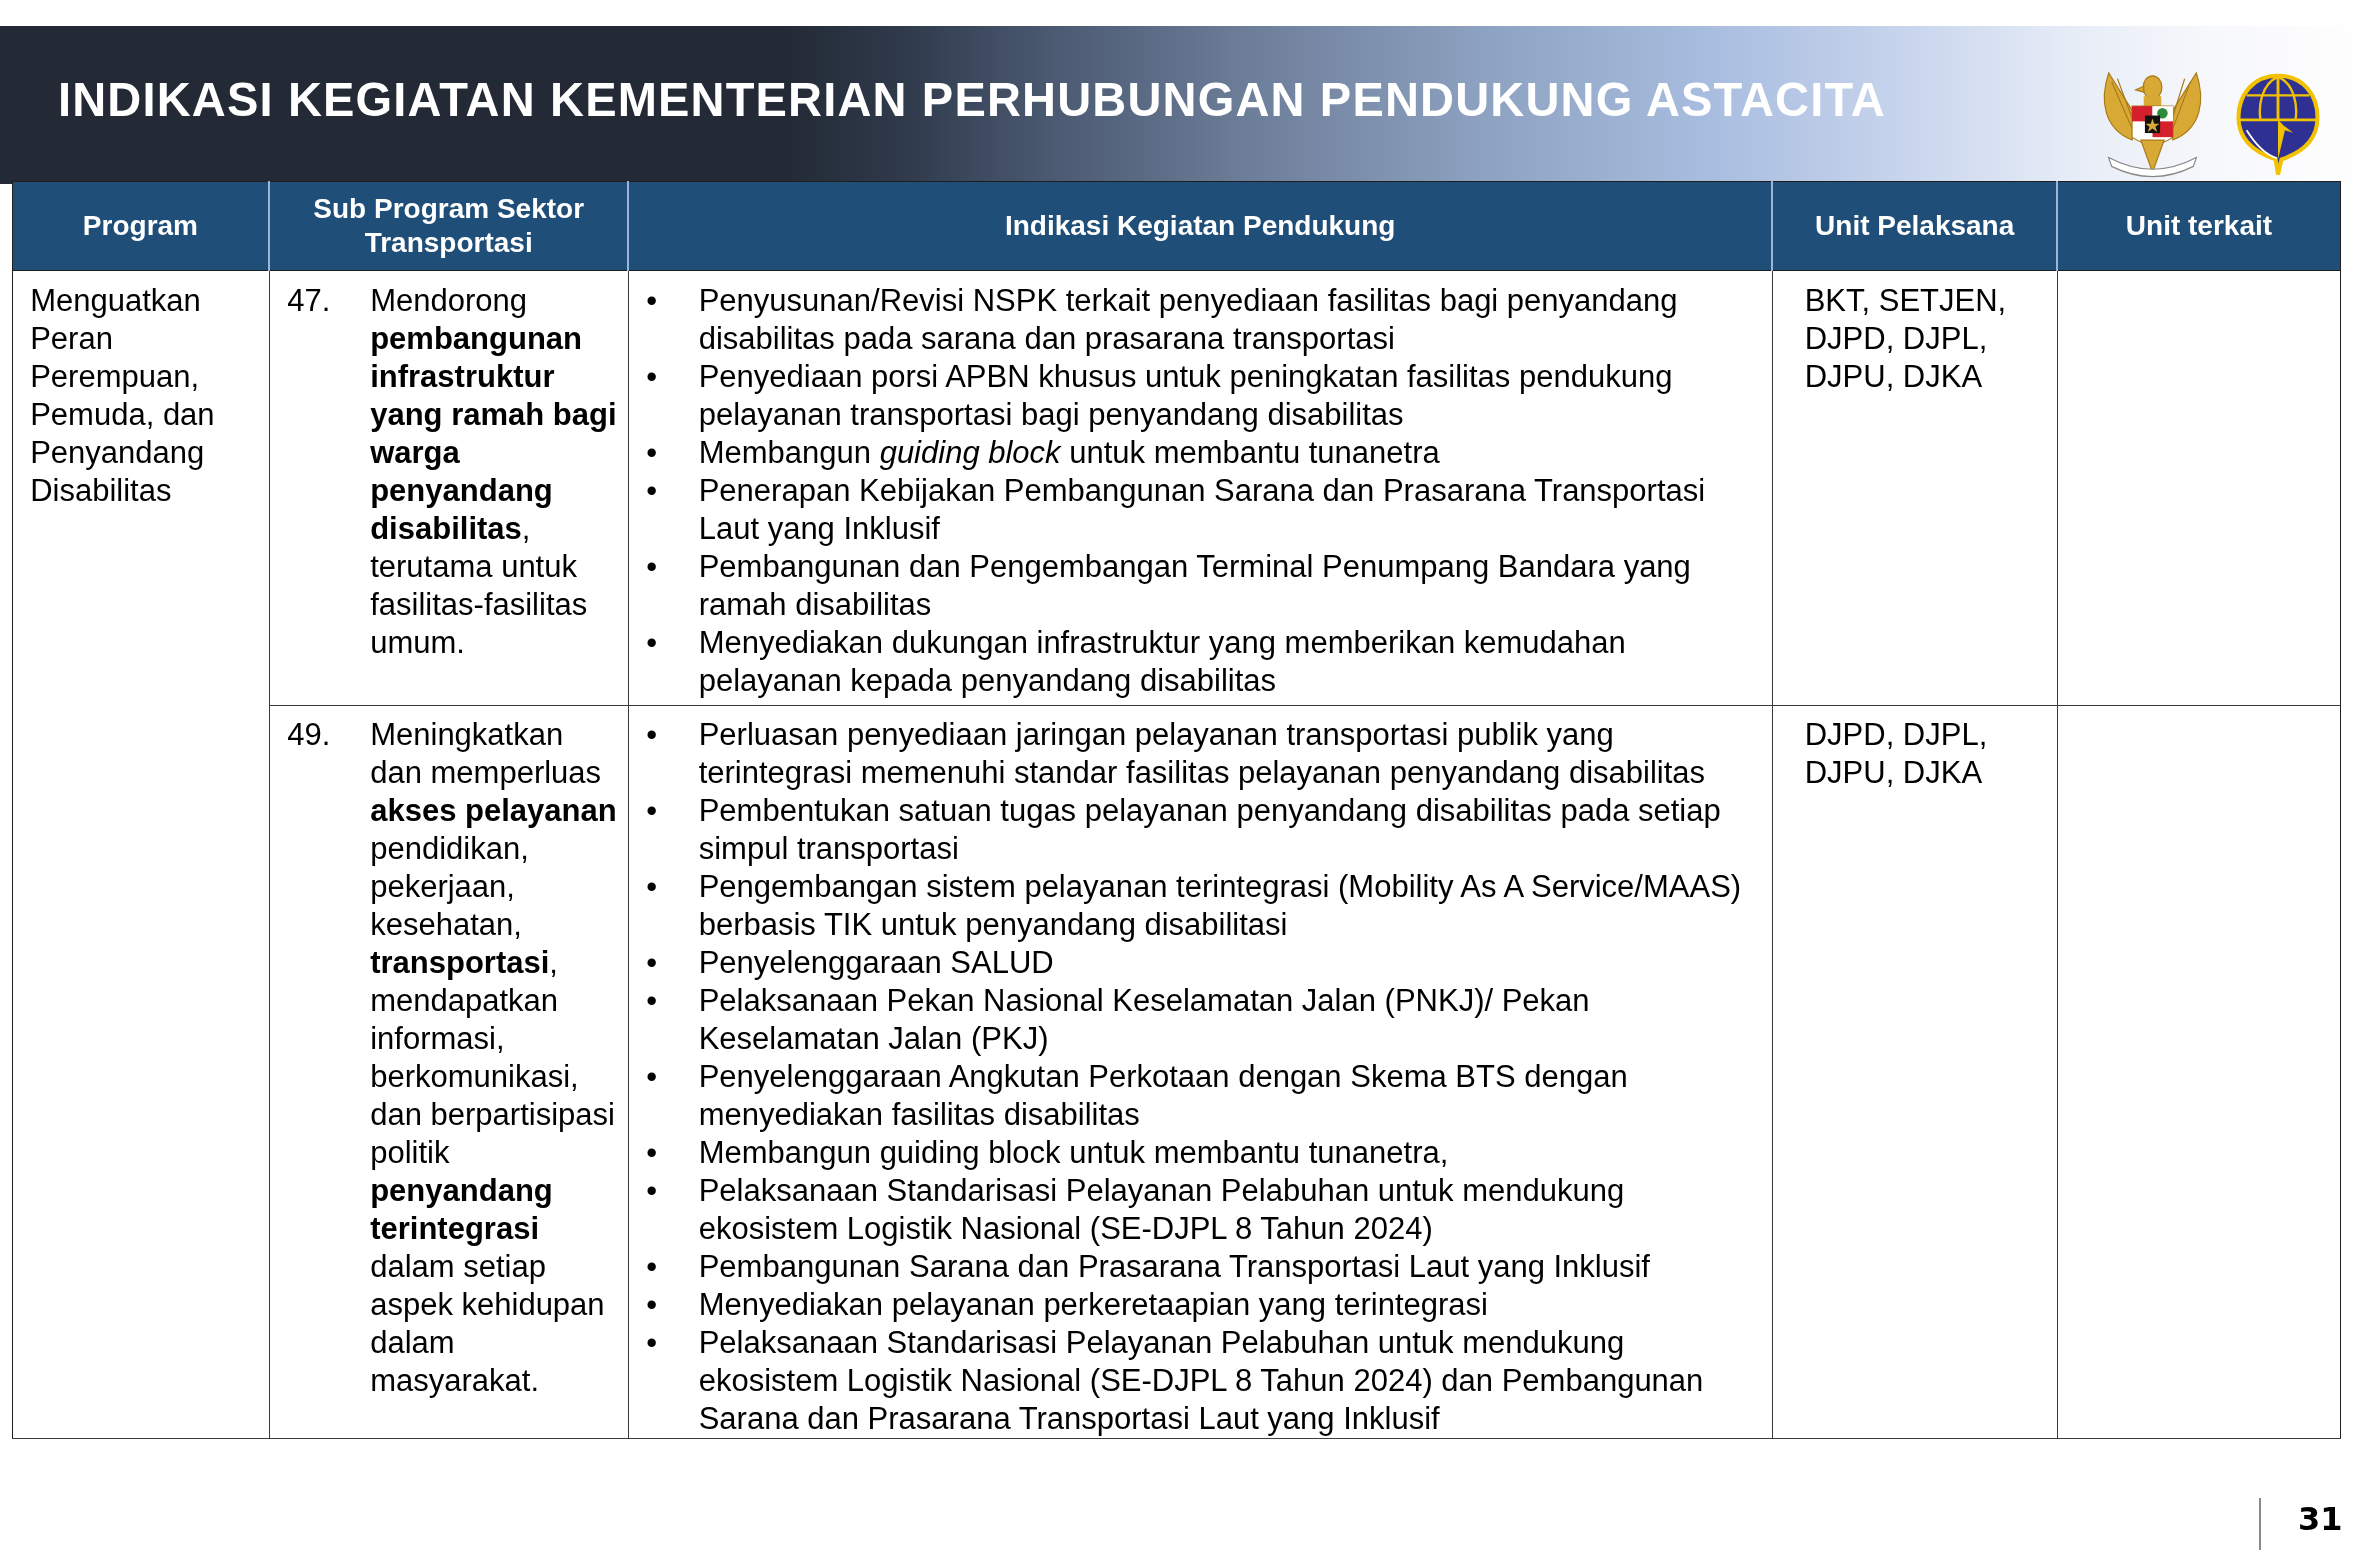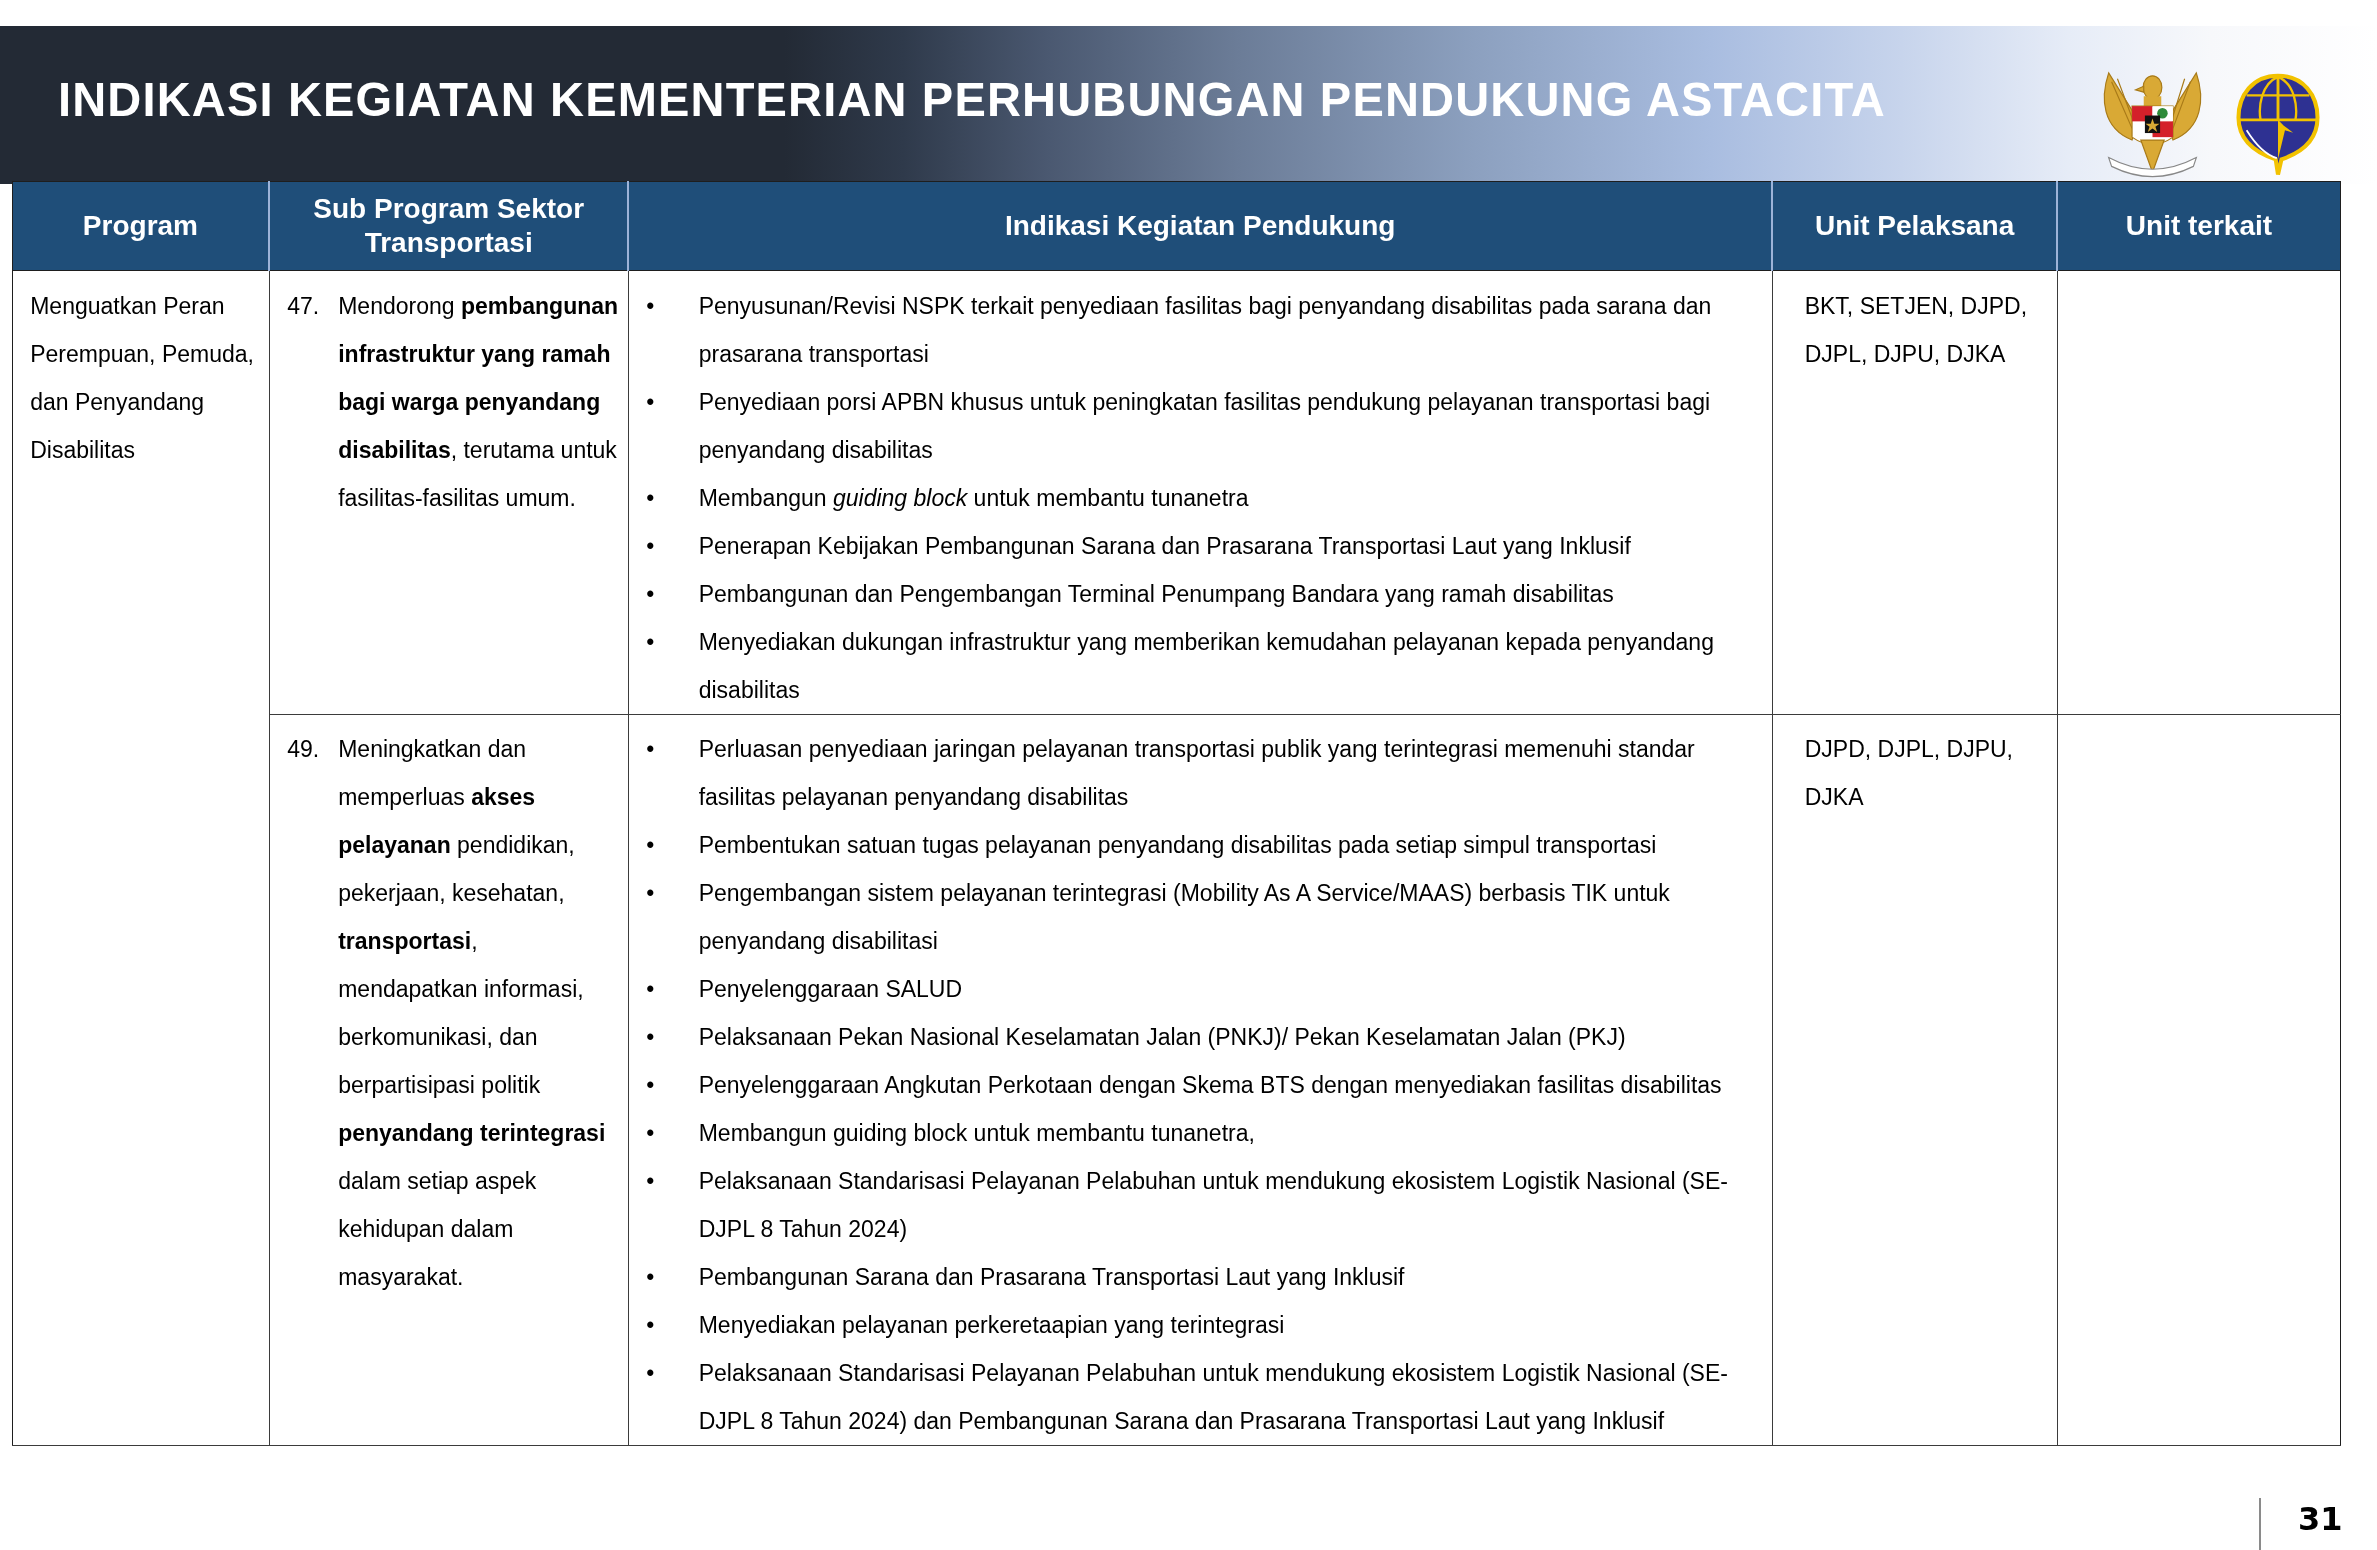--- a/index.html
+++ b/index.html
@@ -39,29 +39,29 @@
 
   thead th {
     background:#1f4e79; color:#ffffff; height:88px;
     font-weight:bold; font-size:28px; line-height:34px;
     text-align:center; vertical-align:middle; padding:0 5.8px;
     border-left:2.3px solid #9db3d8; border-bottom:1.8px solid #1e1e1e;
   }
   thead th:first-child { border-left:none;margin-top:14px; }
 
   tbody td {
-    vertical-align:top; font-size:23px; line-height:48px;
+    vertical-align:top; font-size:31px; line-height:38px;
     border-left:1.2px solid #3b3b3b; border-bottom:1.2px solid #3b3b3b;
     padding:10.5px 0 0 0;
   }
   tbody td.program { padding-left:17.5px; padding-right:5.8px; border-left:none; }
   tr.r1 td { height:423px; }
   tr.r2 td { height:675px; }
 
-  .sub { display:flex; padding-left:17.5px; padding-right:5.8px; }
+  .sub { display:flex; padding-left:17.5px; padding-right:5.8px;gap:32px; }
   .sub .num { width:51px; flex:0 0 51px; }
   .sub .txt { flex:1; }
 
   ul.acts { list-style:none; margin:0; padding:0 17.5px 0 0; }
   ul.acts li { position:relative; padding-left:70px; }
   ul.acts li .bullet { position:absolute; left:17.5px; top:0; }
 
   td.unit { padding-left:32px; padding-right:11.7px; }
 
   .page-divider { position:absolute; left:2259px; top:1498px; width:1.8px; height:53px; background:#8a8a8a; }

